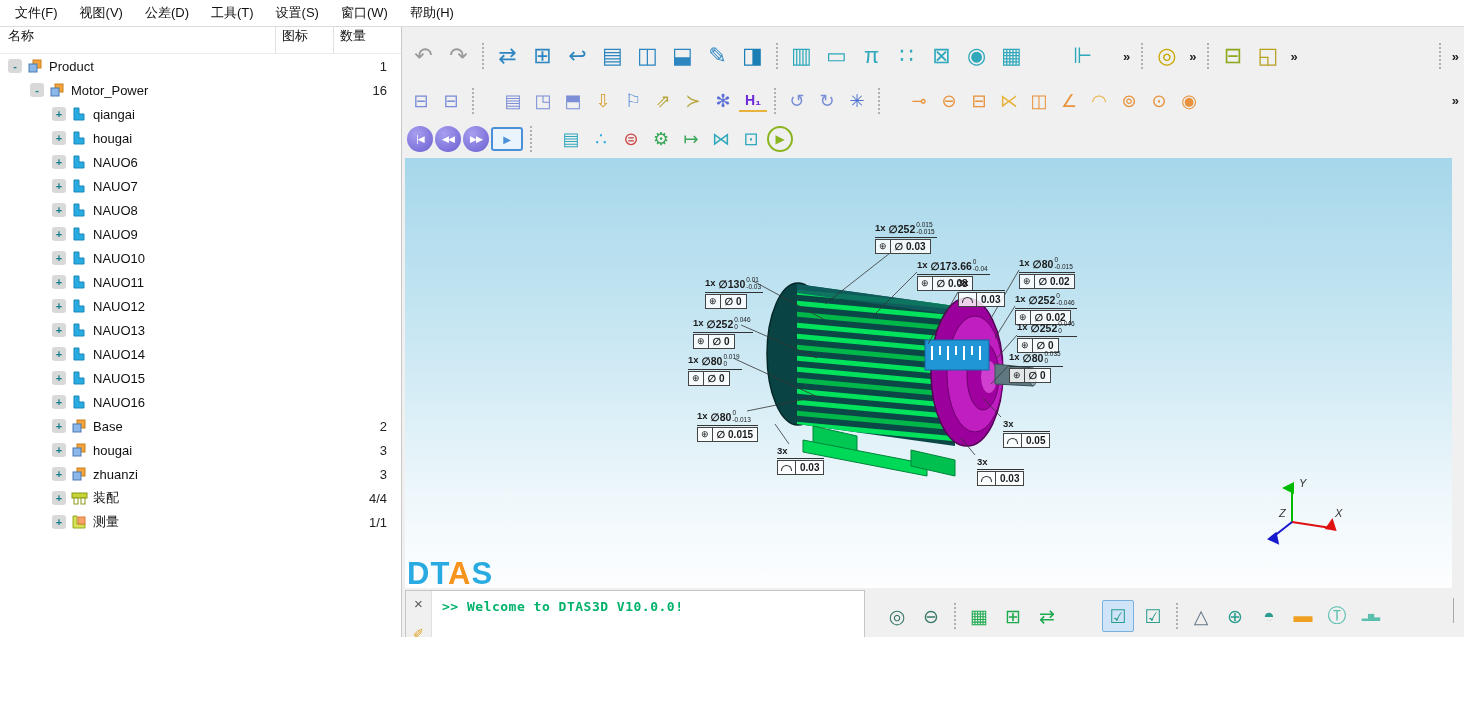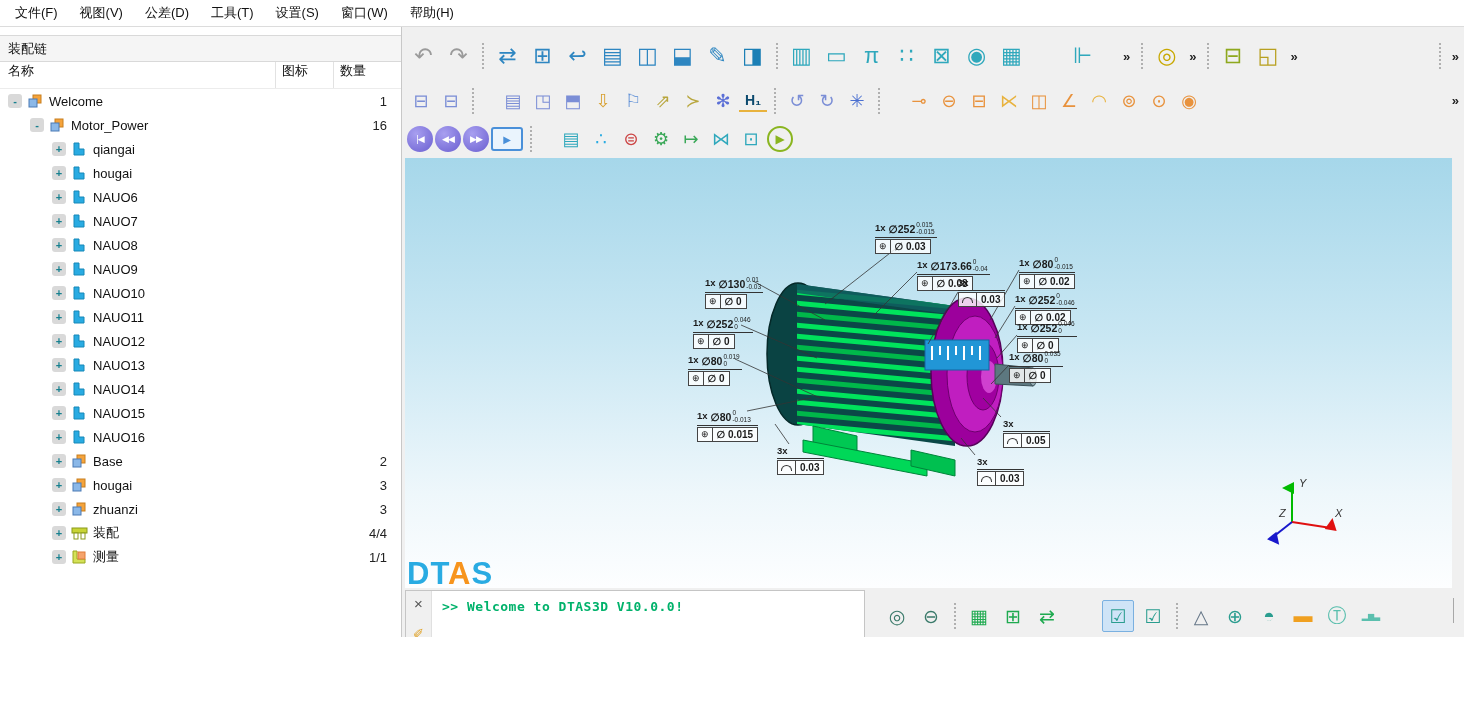--- a/index.html
+++ b/index.html
@@ -91,37 +91,36 @@
       <span class="menu-item">文件(F)</span>
       <span class="menu-item">视图(V)</span>
       <span class="menu-item">公差(D)</span>
       <span class="menu-item">工具(T)</span>
       <span class="menu-item">设置(S)</span>
       <span class="menu-item">窗口(W)</span>
       <span class="menu-item">帮助(H)</span>
     </div>
 
   <div class="left-panel">
-    <div class="panel-header">装配链</div>
     <div class="tree-header">
       <span class="th-name">名称</span>
       <span class="th-icon">图标</span>
       <span class="th-qty">数量</span>
     </div>
     <div class="tree-body">
         <div class="tree-row">
           <span style="width: 8px; flex: 0 0 8px;"></span>
           <span class="exp">-</span>
           <span class="t-ico">
             <svg width="16" height="16" viewBox="0 0 16 16">
               <rect x="6" y="2" width="8" height="8" fill="#f5a33b" stroke="#c87f1e"></rect>
               <rect x="2" y="6" width="8" height="8" fill="#8bb8e8" stroke="#4a7ab5"></rect>
             </svg>
           </span>
-          <span class="t-label">Welcome</span>
+          <span class="t-label">Product</span>
           <span class="t-qty">1</span>
         </div>
         <div class="tree-row">
           <span style="width: 30px; flex: 0 0 30px;"></span>
           <span class="exp">-</span>
           <span class="t-ico">
             <svg width="16" height="16" viewBox="0 0 16 16">
               <rect x="6" y="2" width="8" height="8" fill="#f5a33b" stroke="#c87f1e"></rect>
               <rect x="2" y="6" width="8" height="8" fill="#8bb8e8" stroke="#4a7ab5"></rect>
             </svg>
@@ -380,21 +379,21 @@
         <span class="grip"></span>
         <span class="gap"></span>
         <span class="icon" style="color: rgb(123, 142, 214);">▤</span>
         <span class="icon" style="color: rgb(123, 142, 214);">◳</span>
         <span class="icon" style="color: rgb(123, 142, 214);">⬒</span>
         <span class="icon" style="color: rgb(216, 160, 48);">⇩</span>
         <span class="icon" style="color: rgb(91, 141, 214);">⚐</span>
         <span class="icon" style="color: rgb(184, 166, 61);">⇗</span>
         <span class="icon" style="color: rgb(184, 166, 61);">≻</span>
         <span class="icon" style="color: rgb(91, 111, 214);">✻</span>
-        <span class="icon underl" style="color: #0c4a6e;">H₁</span>
+        <span class="icon underl" style="color: #6d28d9;">H₁</span>
         <span class="grip"></span>
         <span class="icon" style="color: rgb(123, 142, 214);">↺</span>
         <span class="icon" style="color: rgb(123, 142, 214);">↻</span>
         <span class="icon" style="color: rgb(74, 111, 208);">✳</span>
         <span class="grip"></span>
         <span class="gap"></span>
         <span class="icon" style="color: rgb(232, 146, 61);">⊸</span>
         <span class="icon" style="color: rgb(232, 146, 61);">⊖</span>
         <span class="icon" style="color: rgb(232, 146, 61);">⊟</span>
         <span class="icon" style="color: rgb(232, 178, 61);">⋉</span>

